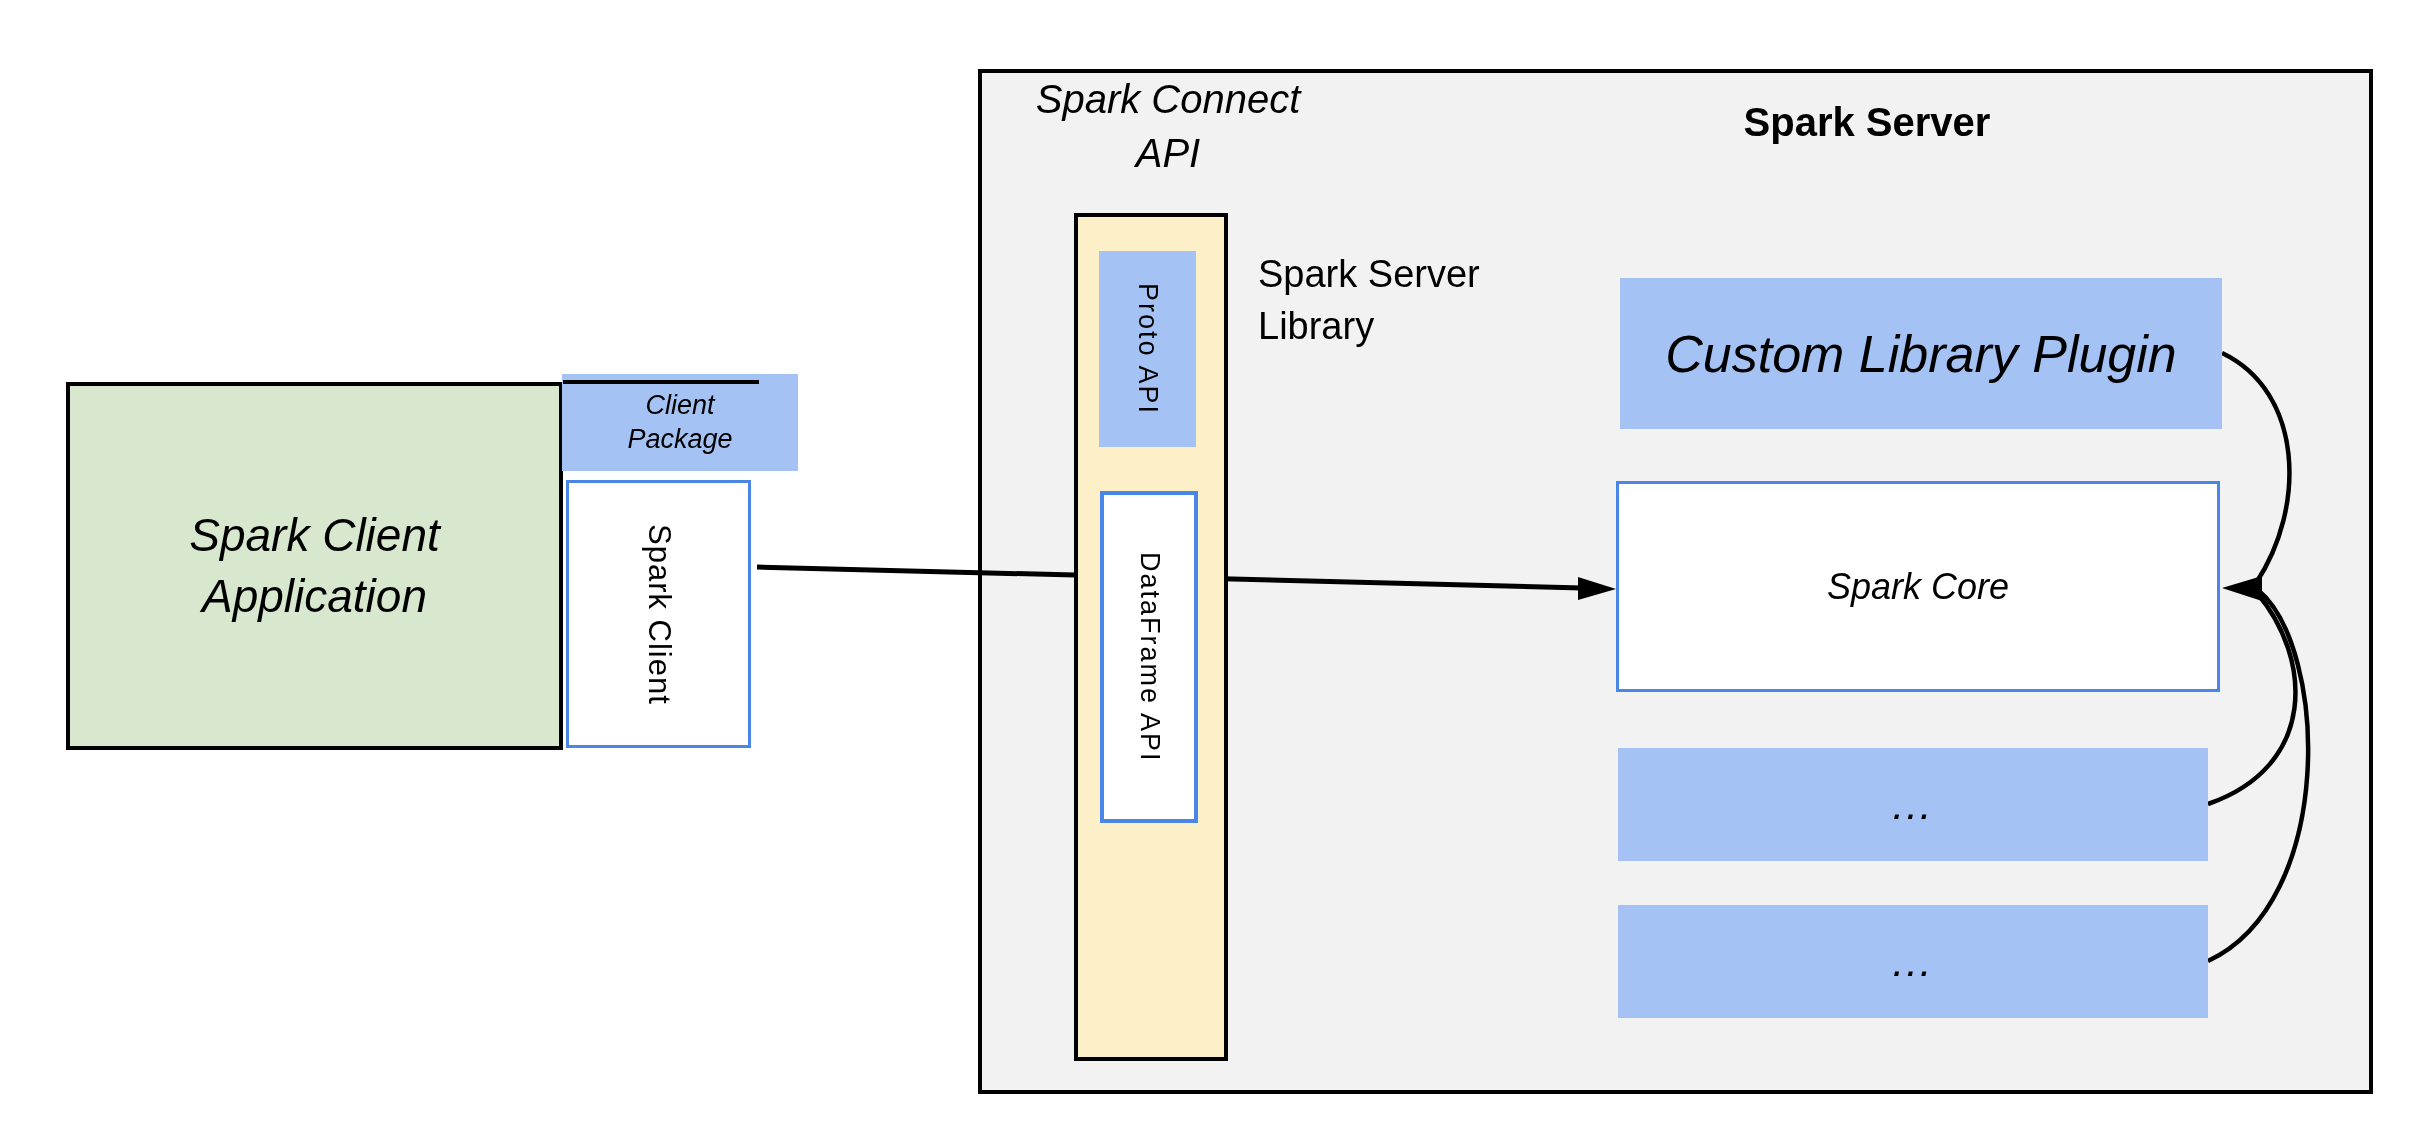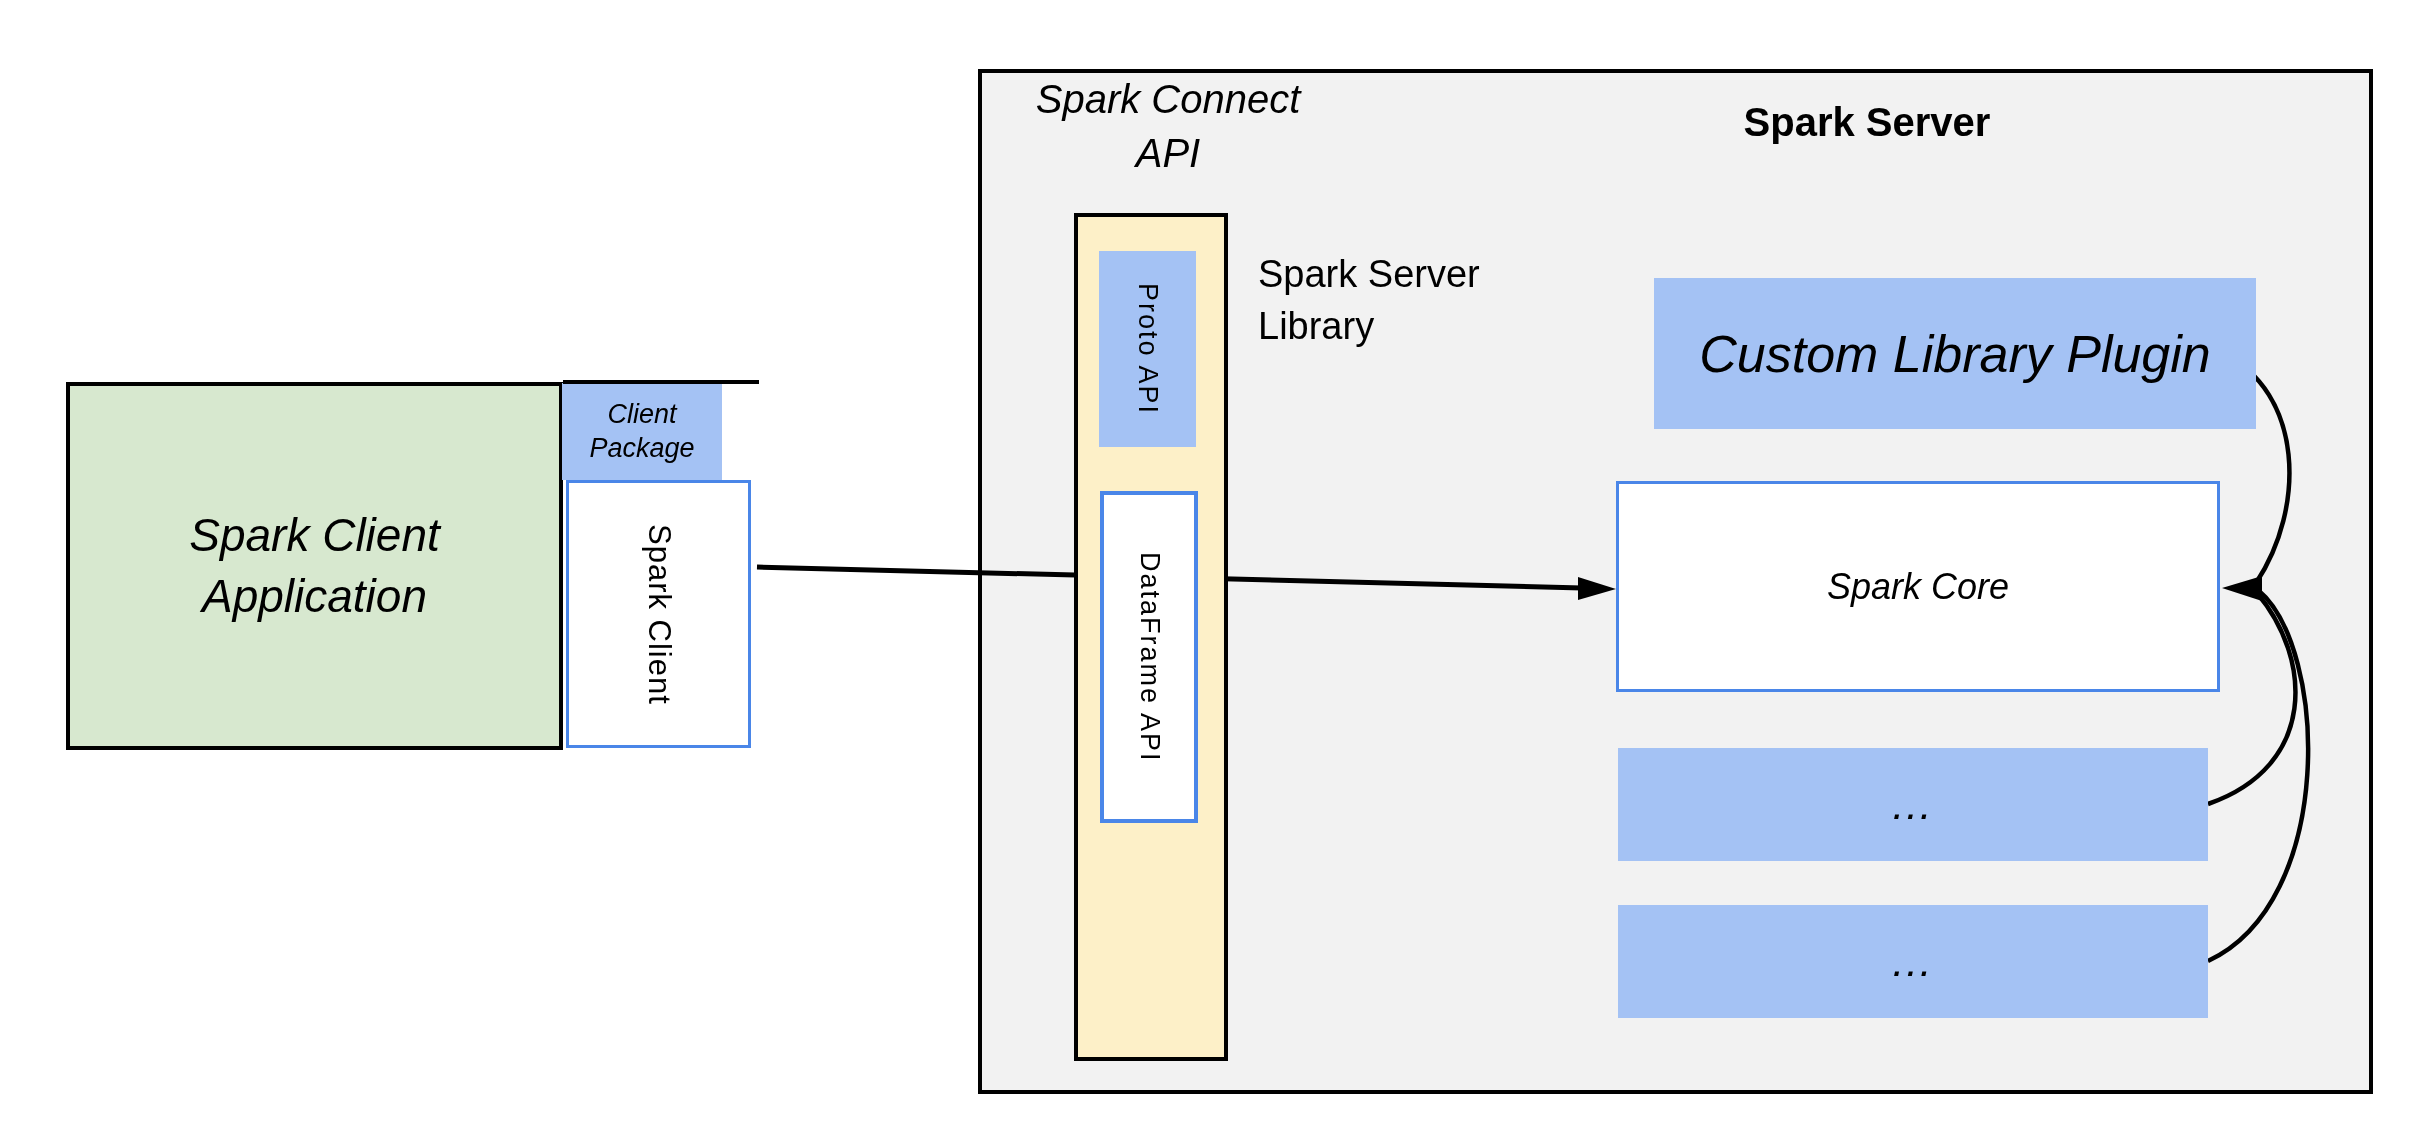--- a/index.html
+++ b/index.html
@@ -31,21 +31,21 @@
     z-index:1;
   }
   .green-box{
     left:66px;top:382px;width:497px;height:368px;
     background:var(--green-fill);
     border:4px solid var(--line-black);
     z-index:3;
     font-size:46px;line-height:1.32;
   }
   .client-package{
-    left:562px;top:383px;width:160px;height:97px;
+    left:562px;top:374px;width:236px;height:97px;
     background:var(--box-blue);
     z-index:3;
     font-size:27px;line-height:1.25;
   }
   .green-top-line{
     left:563px;top:380px;width:196px;height:4px;
     background:var(--line-black);
     z-index:4;
   }
   .spark-client-box{
@@ -96,21 +96,20 @@
     font-size:38px;line-height:1.38;text-align:left;
     z-index:3;
   }
 
   
   .clp-box{
     left:1620px;top:278px;width:602px;height:151px;
     background:var(--box-blue);
     z-index:3;
     font-size:52px;
-    margin-left:34px;
   }
   .core-box{
     left:1616px;top:481px;width:604px;height:211px;
     background:#ffffff;
     border:3px solid var(--border-blue);
     z-index:3;
     font-size:36px;
   }
   .dots-box{
     left:1618px;width:590px;height:113px;

